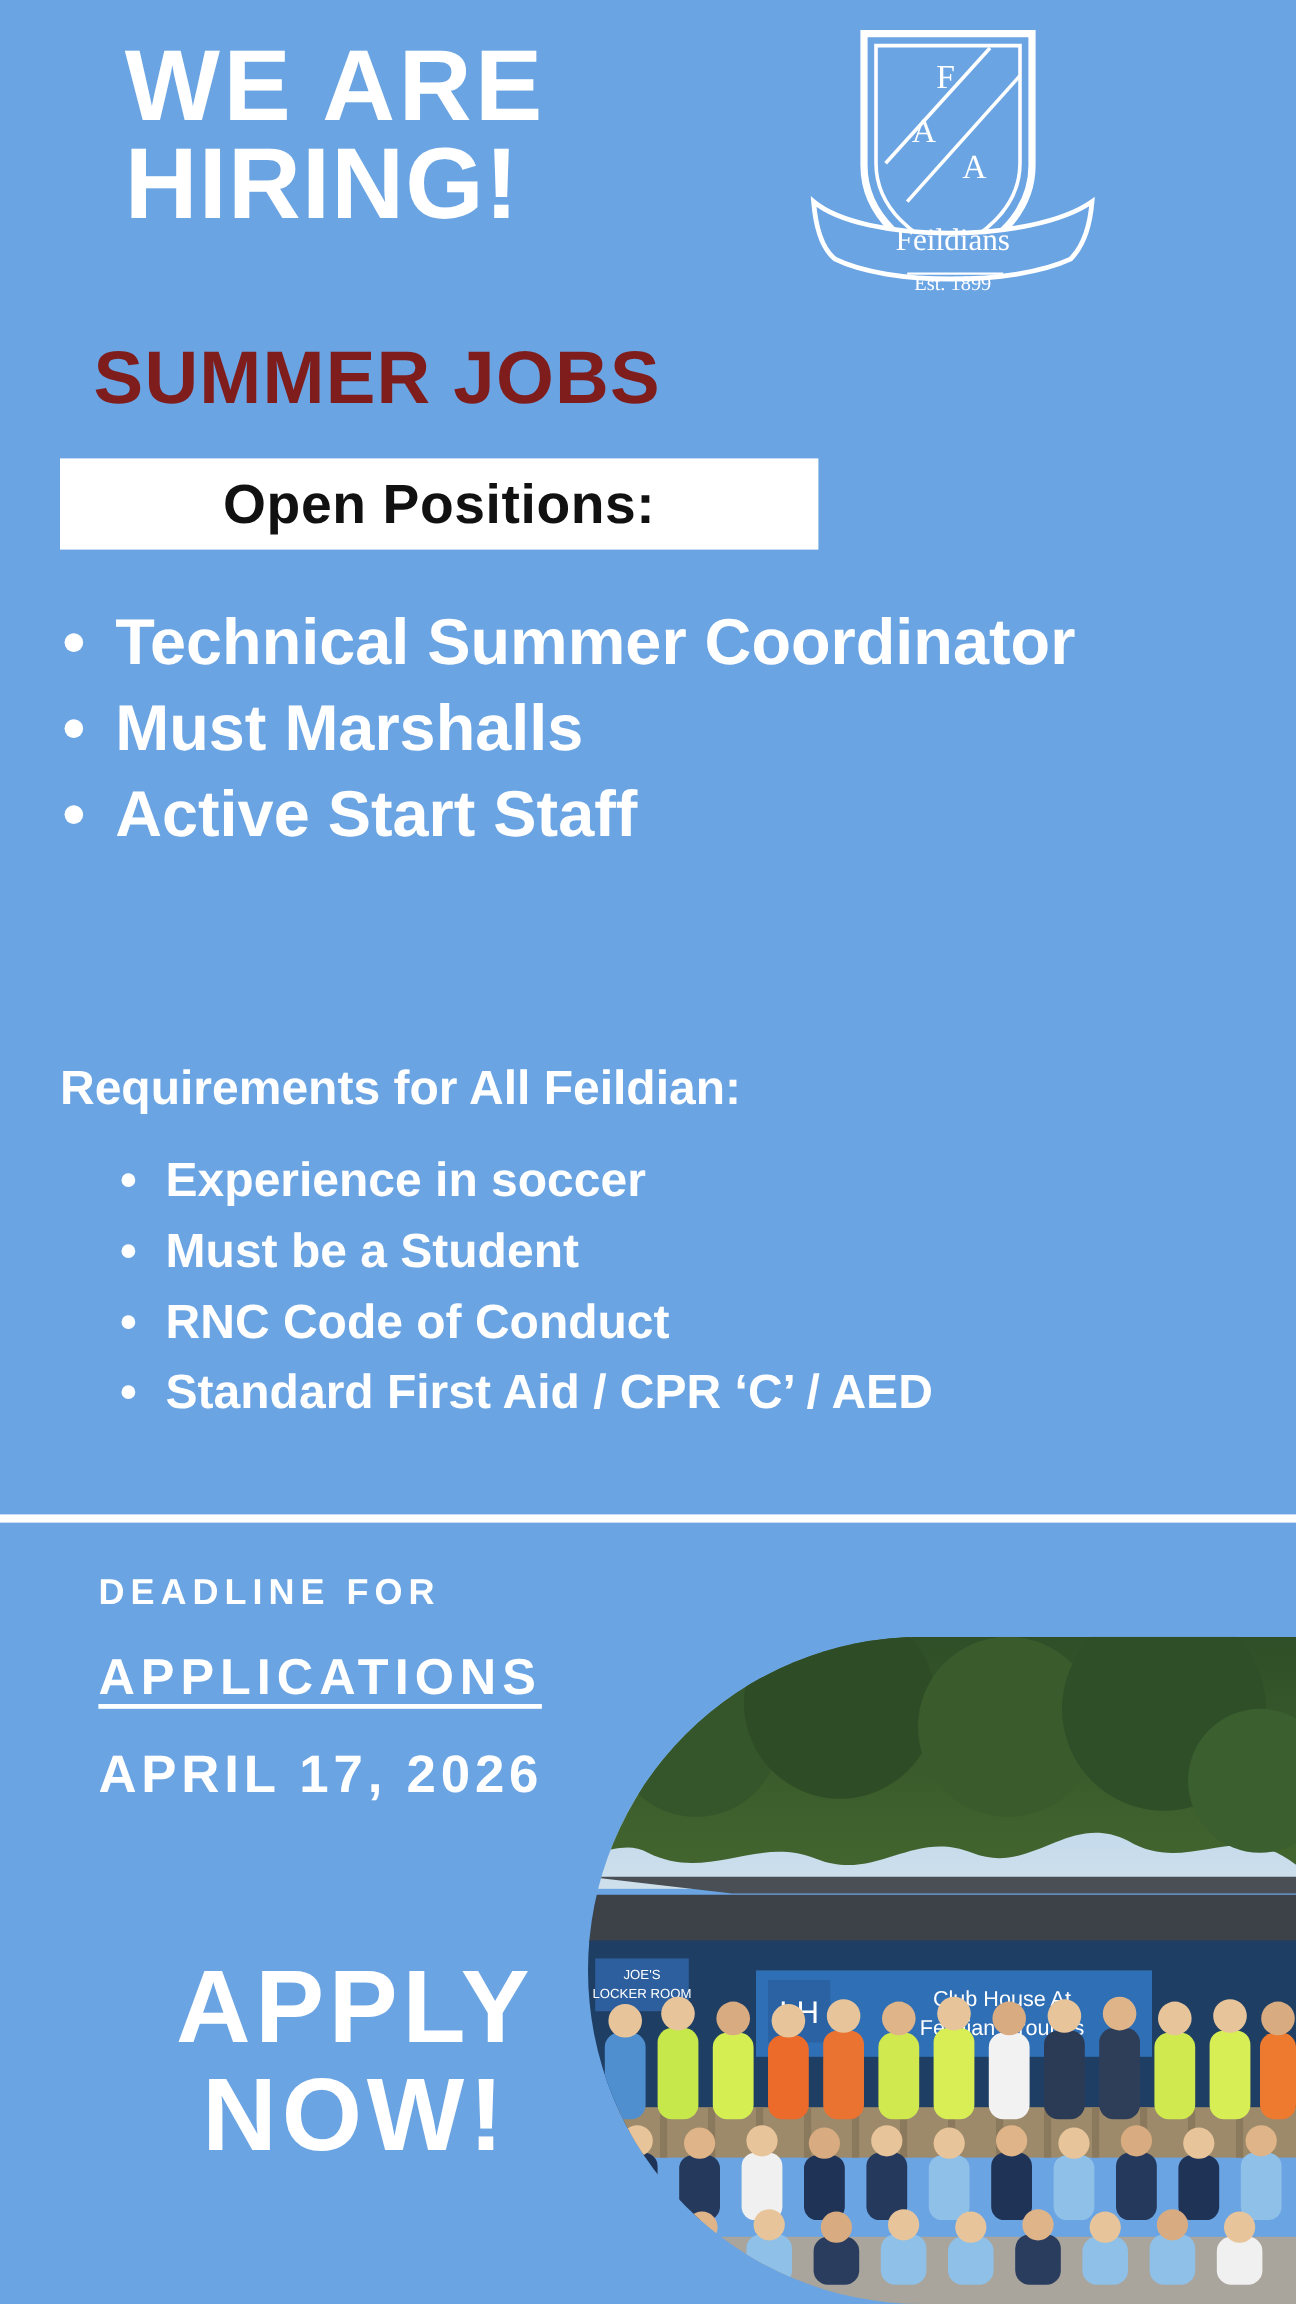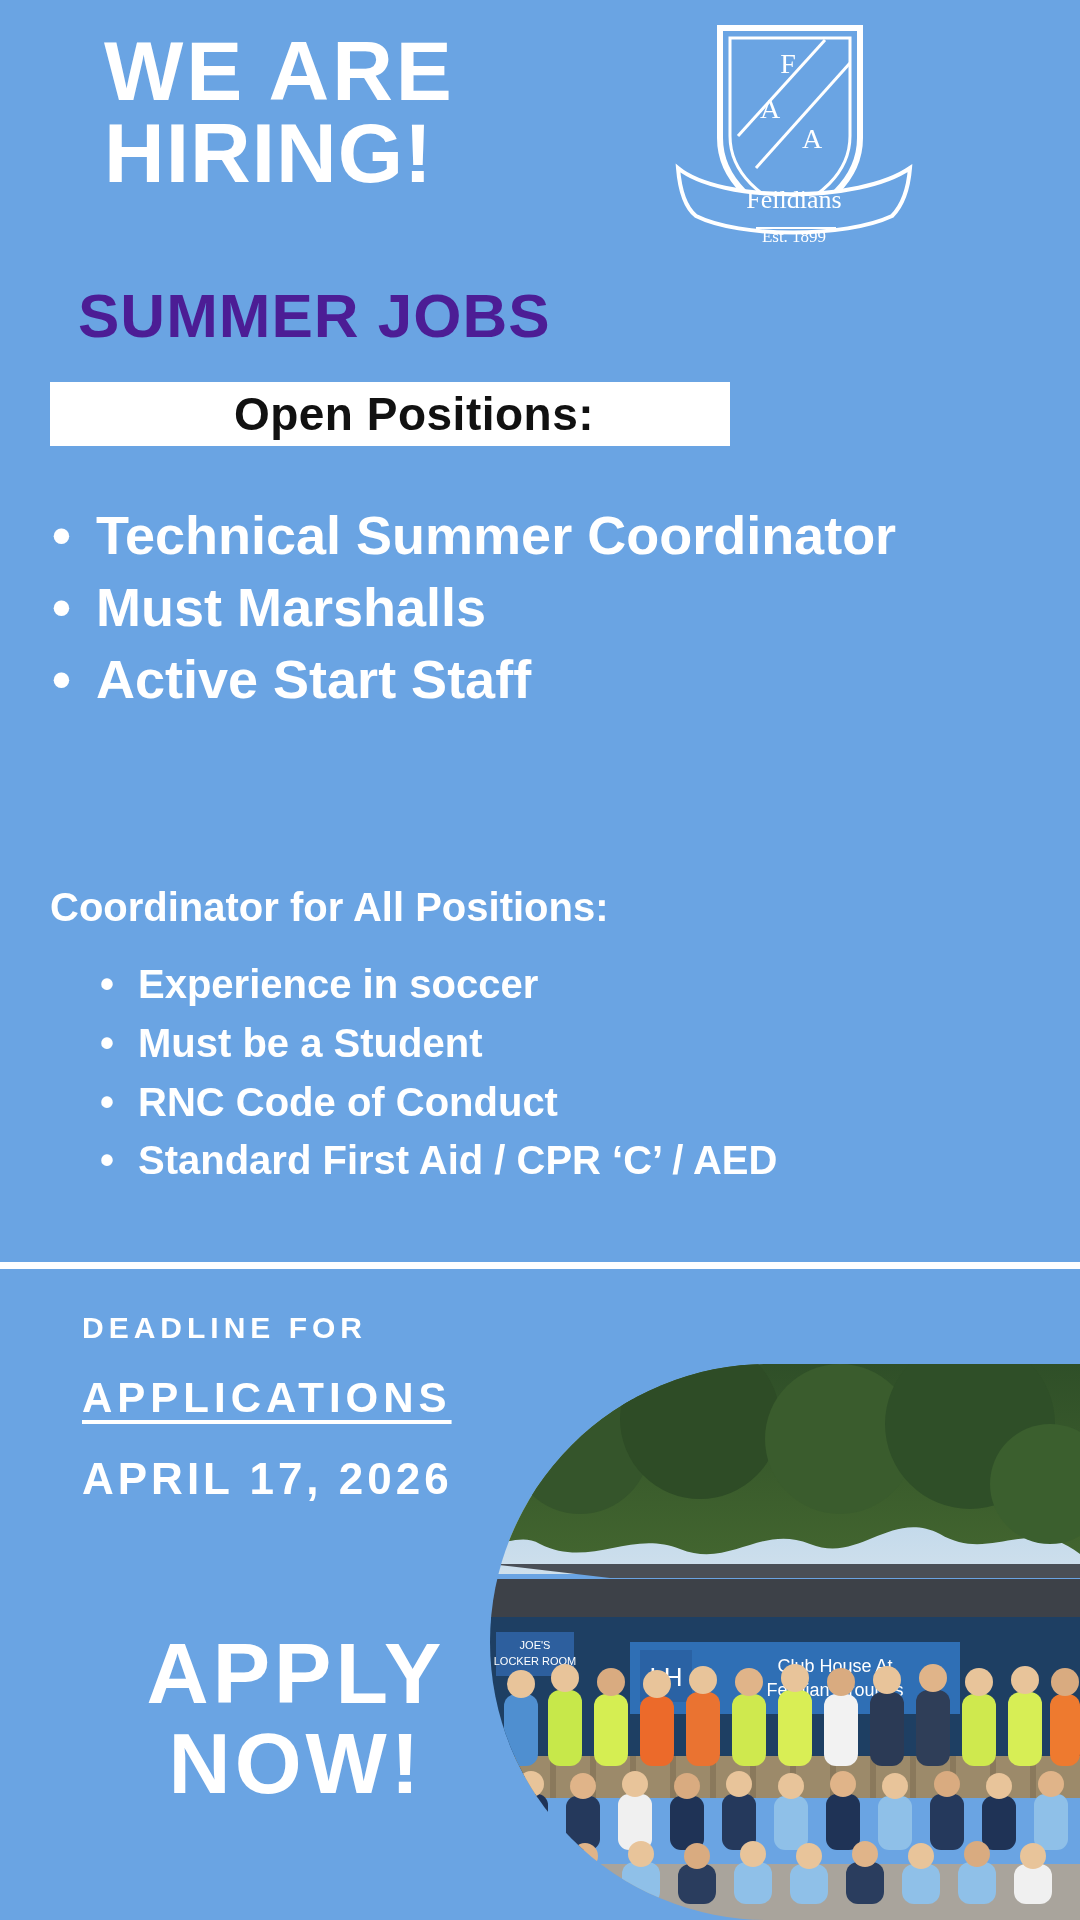--- a/index.html
+++ b/index.html
@@ -50,38 +50,37 @@
     top: 18px;
     width: 270px;
     height: 250px;
   }
   .crest svg { width: 100%; height: 100%; display: block; }
 
   .subhead {
     position: absolute;
     left: 78px;
     top: 280px;
-    color: #4c1d95;
+    color: #7f1d1d;
     font-weight: 700;
     font-size: 62px;
     letter-spacing: 1px;
     text-transform: uppercase;
   }
 
   .open-banner {
     position: absolute;
     left: 50px;
     top: 382px;
     width: 632px;
-    height: 64px;
+    height: 76px;
     background: #ffffff;
     display: flex;
     align-items: center;
     justify-content: center;
-    padding-left: 48px;
   }
   .open-banner span {
     color: #111111;
     font-weight: 700;
     font-size: 46px;
     letter-spacing: 0.5px;
   }
 
   .positions {
     position: absolute;
@@ -263,21 +262,21 @@
     <div class="open-banner">
       <span>Open Positions:</span>
     </div>
 
     <ul class="positions">
       <li>Technical Summer  Coordinator</li>
       <li>Must Marshalls</li>
       <li>Active Start Staff</li>
     </ul>
 
-    <div class="req-title">Coordinator for All Positions:</div>
+    <div class="req-title">Requirements for All Feildian:</div>
 
     <ul class="requirements">
       <li>Experience in soccer</li>
       <li>Must be a Student</li>
       <li>RNC Code of Conduct</li>
       <li>Standard First Aid / CPR ‘C’ / AED</li>
     </ul>
   </div>
 
   <div class="divider"></div>

